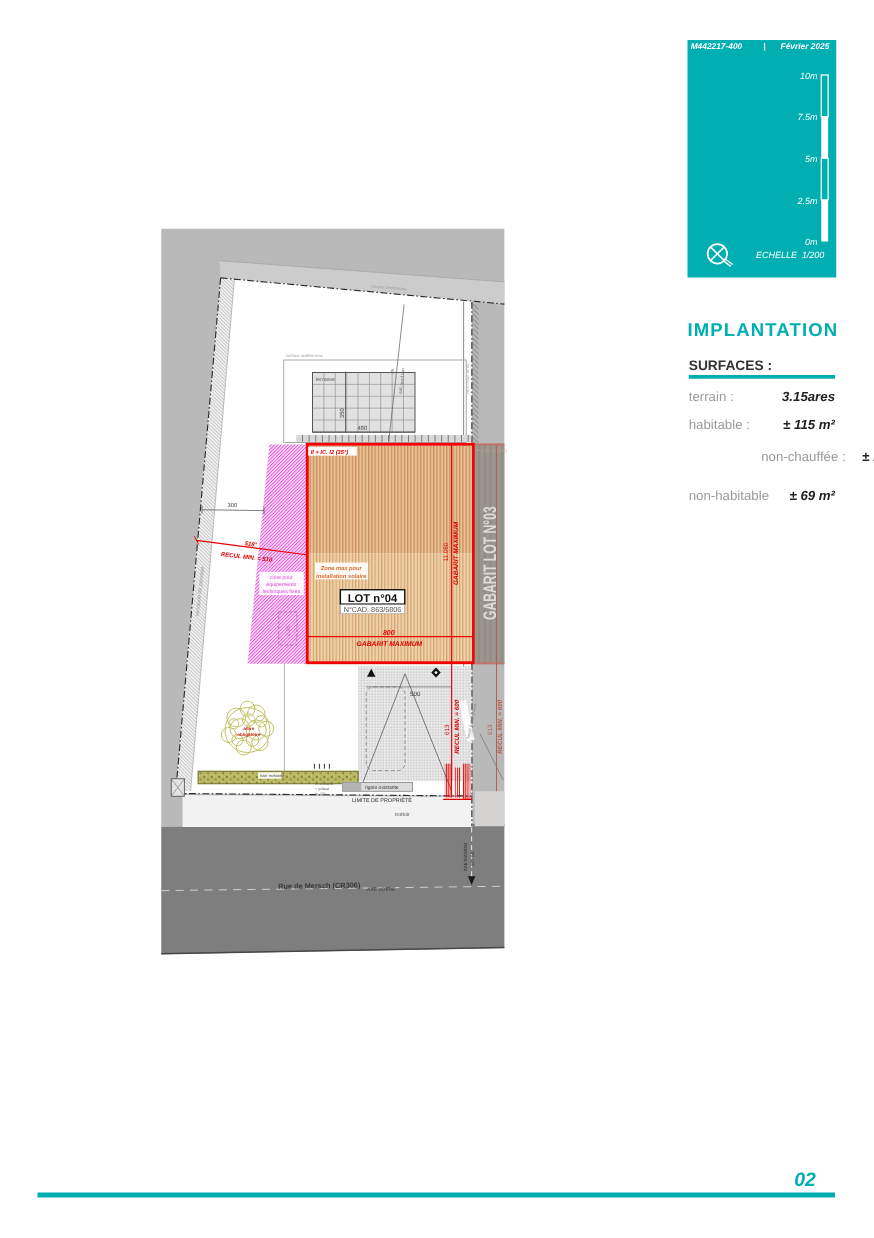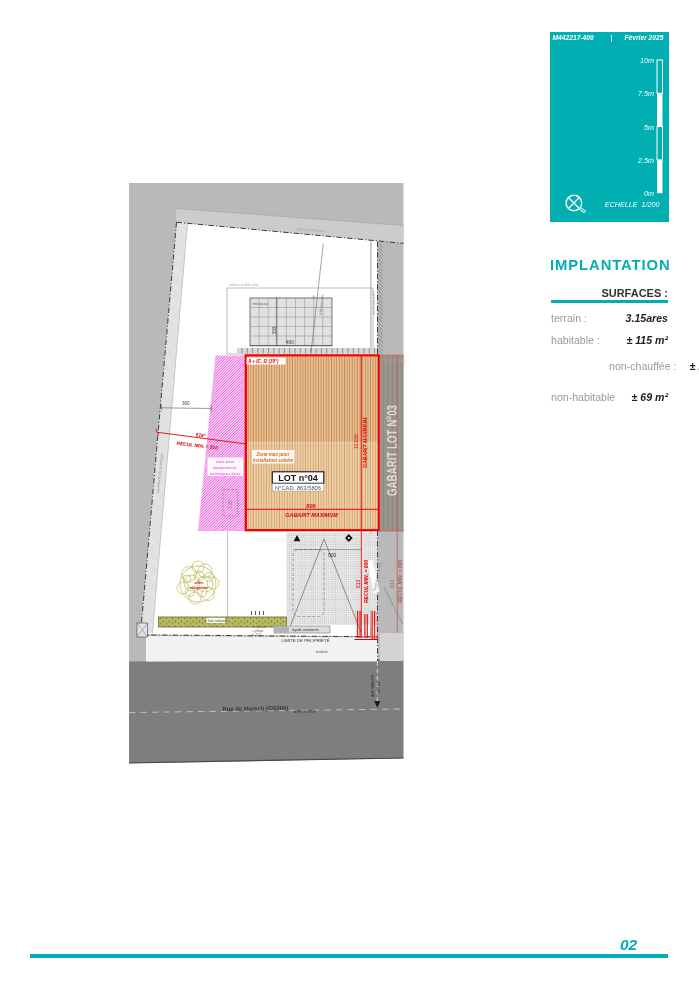--- a/index.html
+++ b/index.html
@@ -376,27 +376,27 @@
     <line x1="18.4" y1="165.5" x2="29.4" y2="176.5" stroke-width="1.2"></line>
     <line x1="29.4" y1="165.5" x2="18.4" y2="176.5" stroke-width="1.2"></line>
     <line x1="29" y1="176.9" x2="34.6" y2="181.1" stroke-width="1.1"></line>
     <line x1="30.5" y1="175.4" x2="36.1" y2="179.6" stroke-width="1.1"></line>
   </g>
   <text x="109.5" y="174.5" font-size="7.2" fill="#fff" font-style="italic" text-anchor="end">ECHELLE&nbsp;&nbsp;1/200</text>
 </svg>
 
 <div class="abs" style="left:550px;top:223.5px;width:125px;color:#01aeb1;font-size:14.8px;font-weight:bold;letter-spacing:0.92px;margin-top:33px;">IMPLANTATION</div>
 
-<div class="abs" style="left:551px;top:286.5px;width:117px;color:#333;font-size:11px;font-weight:bold;text-align:right;">SURFACES :</div>
+<div class="abs" style="left:551px;top:286.5px;width:117px;color:#333;font-size:11px;font-weight:bold;">SURFACES :</div>
 
 <div class="abs" style="left:551px;top:299.5px;width:117px;height:3.4px;background:#01aeb1;"></div>
 
 <div class="abs" style="left:551px;top:312px;width:117px;color:#9a9a9a;font-size:10.6px;">terrain :<span style="position:absolute;right:0;color:#222;font-weight:bold;font-style:italic;">3.15ares</span></div>
 
 <div class="abs" style="left:551px;top:333.5px;width:117px;color:#9a9a9a;font-size:10.6px;">habitable :<span style="position:absolute;right:0;color:#222;font-weight:bold;font-style:italic;">± 115 m²</span></div>
 
 <div class="abs" style="left:551px;top:346.5px;width:117px;color:#9a9a9a;font-size:10.6px;margin-top:44px;">non-habitable<span style="position:absolute;right:0;color:#222;font-weight:bold;font-style:italic;">± 69 m²</span></div>
 
 <div class="abs" style="left:565px;top:359.5px;width:117px;color:#9a9a9a;font-size:10.6px;padding-left:44px;">non-chauffée :<span style="position:absolute;right:0;color:#222;font-weight:bold;font-style:italic;margin-left:13px;">± 19 m²</span></div>
 
-<div class="abs" style="left:620px;top:936px;width:48px;color:#01aeb1;font-size:15.5px;font-weight:bold;font-style:italic;text-align:left;">02</div>
+<div class="abs" style="left:620px;top:936px;width:48px;color:#01aeb1;font-size:15.5px;font-weight:bold;font-style:italic;text-align:center;">02</div>
 
 <div class="abs" style="left:30px;top:954px;width:638px;height:3.6px;background:#01aeb1;"></div>
 
 </body></html>

